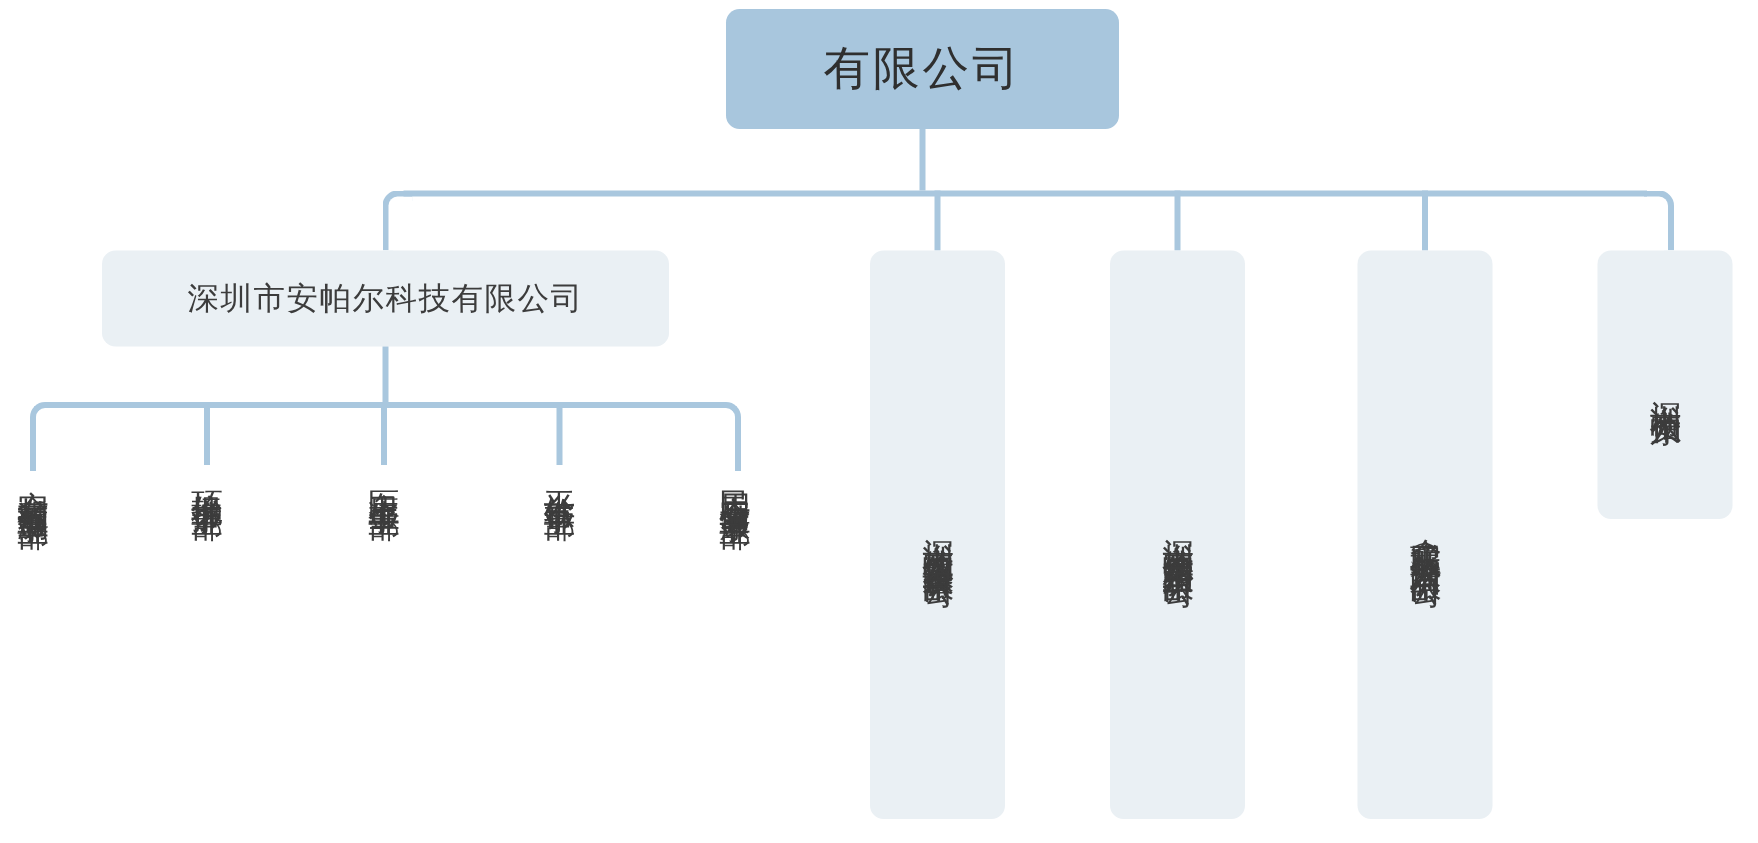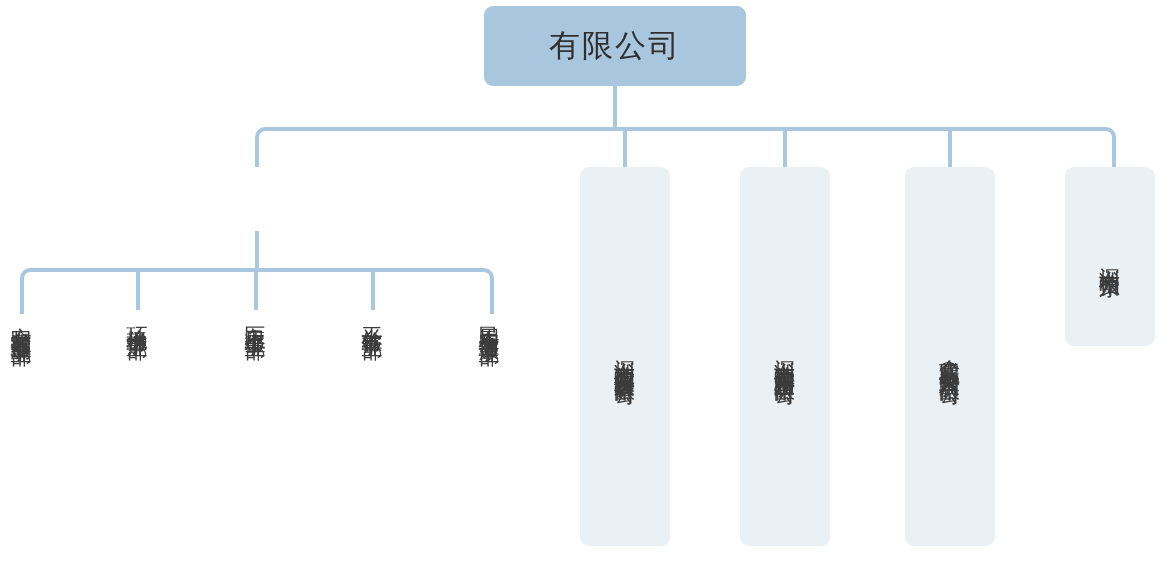--- a/index.html
+++ b/index.html
@@ -97,20 +97,21 @@
   <div class="elbow elbow-tl" style="left:255px; top:127px; width:16px; height:36px;"></div>
 
   <div class="elbow elbow-tr" style="left:1096px; top:127px; width:16px; height:36px;"></div>
 
   <div class="conn conn-h" style="left:269px; top:127px; width:829px; height:4px;"></div>
 
   <div class="conn conn-v" style="left:623px; top:127px; width:4px; height:40px;"></div>
   <div class="conn conn-v" style="left:783px; top:127px; width:4px; height:40px;"></div>
   <div class="conn conn-v" style="left:948px; top:127px; width:4px; height:40px;"></div>
 
+  <div class="node node-box node-h" style="left:68px; top:167px; width:378px; height:64px;">深圳市安帕尔科技有限公司</div>
 
   <div class="conn conn-v" style="left:255px; top:231px; width:4px; height:37px;"></div>
 
   <div class="elbow elbow-tl" style="left:20px; top:268px; width:16px; height:42px;"></div>
   <div class="elbow elbow-tr" style="left:474px; top:268px; width:16px; height:42px;"></div>
   <div class="conn conn-h" style="left:34px; top:268px; width:442px; height:4px;"></div>
 
   <div class="conn conn-v" style="left:136px; top:268px; width:4px; height:42px;"></div>
   <div class="conn conn-v" style="left:254px; top:268px; width:4px; height:42px;"></div>
   <div class="conn conn-v" style="left:371px; top:268px; width:4px; height:42px;"></div>

